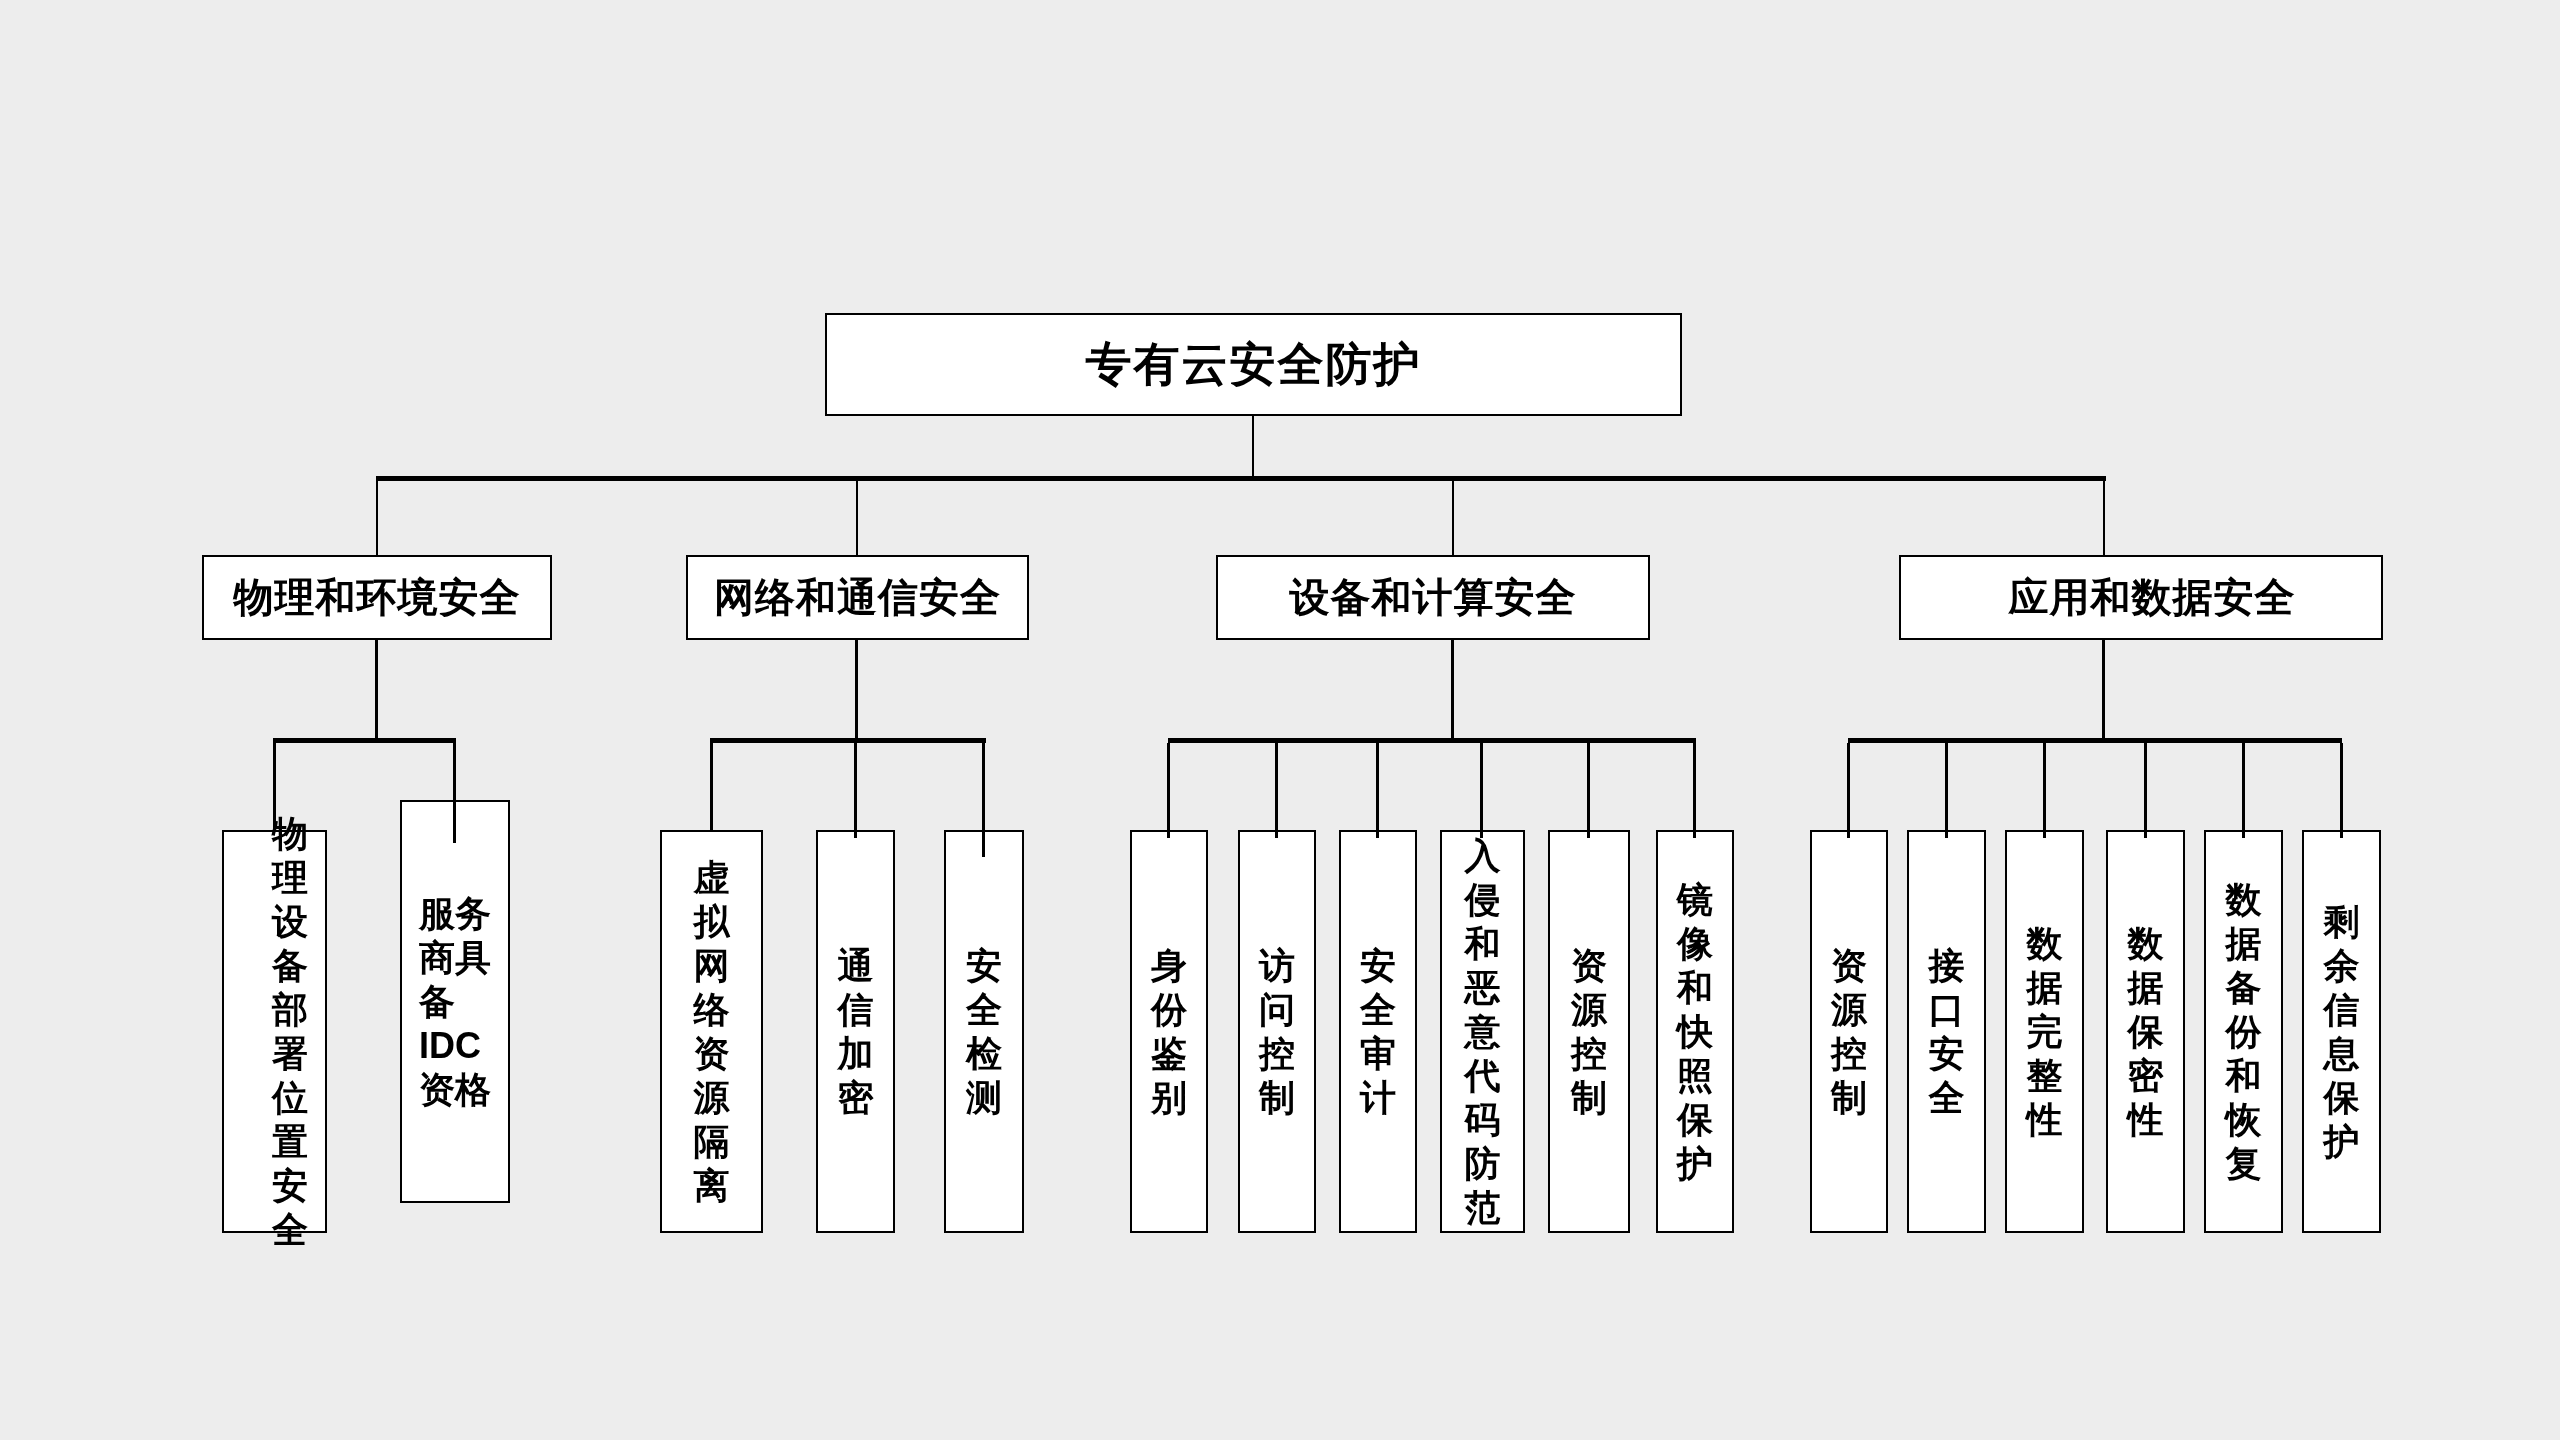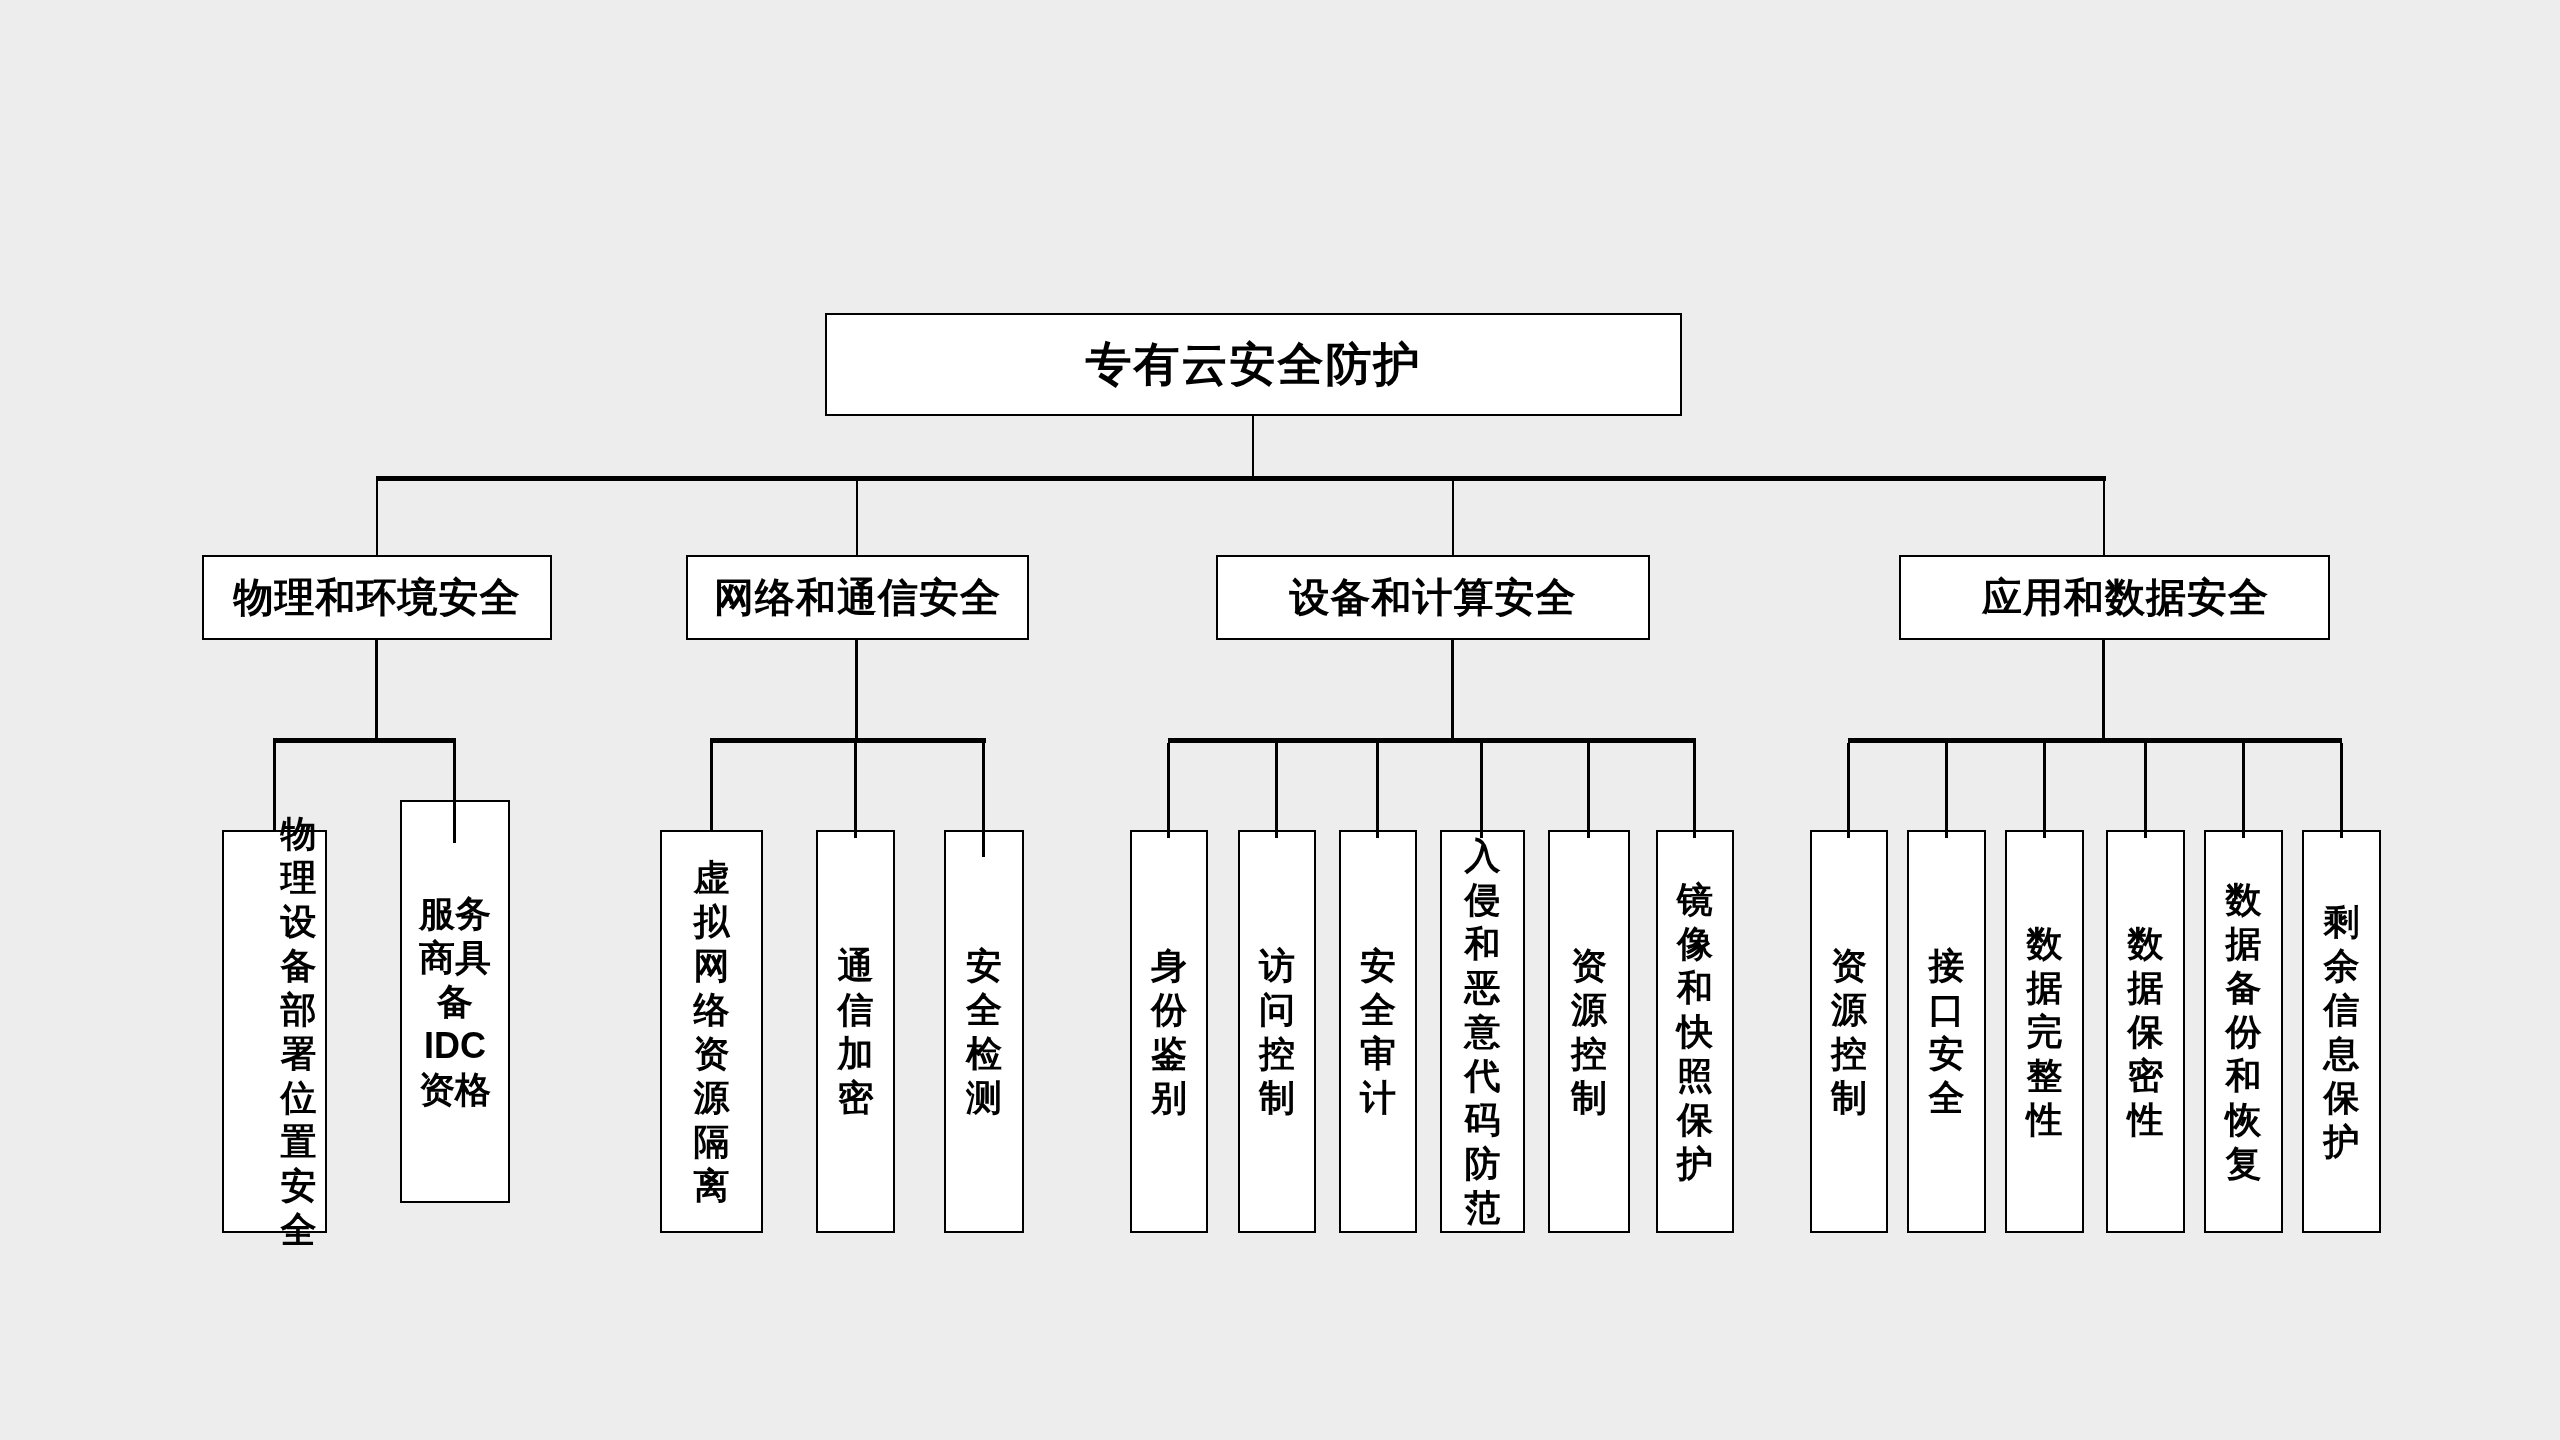--- a/index.html
+++ b/index.html
@@ -25,21 +25,21 @@
     white-space: nowrap;
   }
   .box {
     position: absolute;
     background: #ffffff;
     border: 2px solid #000000;
     box-sizing: border-box;
     display: flex;
     align-items: center;
     justify-content: center;
-    text-align: center;
+    text-align: left;
     color: #000;
   }
   .root-box  { font-size: 46px; font-weight: 800; letter-spacing: 2px; }
   .branch-box{ font-size: 40px; font-weight: 800; letter-spacing: 1px; }
   .leaf-box  { font-size: 36px; font-weight: 800; }
   .leaf-box .txt {
     white-space: pre-line;
     line-height: 44px;
     display: block;
   }
@@ -60,21 +60,21 @@
 
   <div class="box branch-box" style="left:686px; top:555px; width:343px; height:85px;">
     <span>网络和通信安全</span>
   </div>
   <div class="box branch-box" style="left:202px; top:555px; width:350px; height:85px;">
     <span>物理和环境安全</span>
   </div>
   <div class="box branch-box" style="left:1216px; top:555px; width:434px; height:85px;">
     <span>设备和计算安全</span>
   </div>
-  <div class="box branch-box" style="left:1899px; top:555px; width:431px; height:85px;padding-left:22px;">
+  <div class="box branch-box" style="left:1899px; top:555px; width:484px; height:85px;padding-left:22px;">
     <span>应用和数据安全</span>
   </div>
 
   <div class="box leaf-box" style="left:222px; top:830px; width:105px; height:403px;padding-left:48px;">
     <span class="txt">物理
 设备
 部署
 位置
 安全</span>
   </div>

